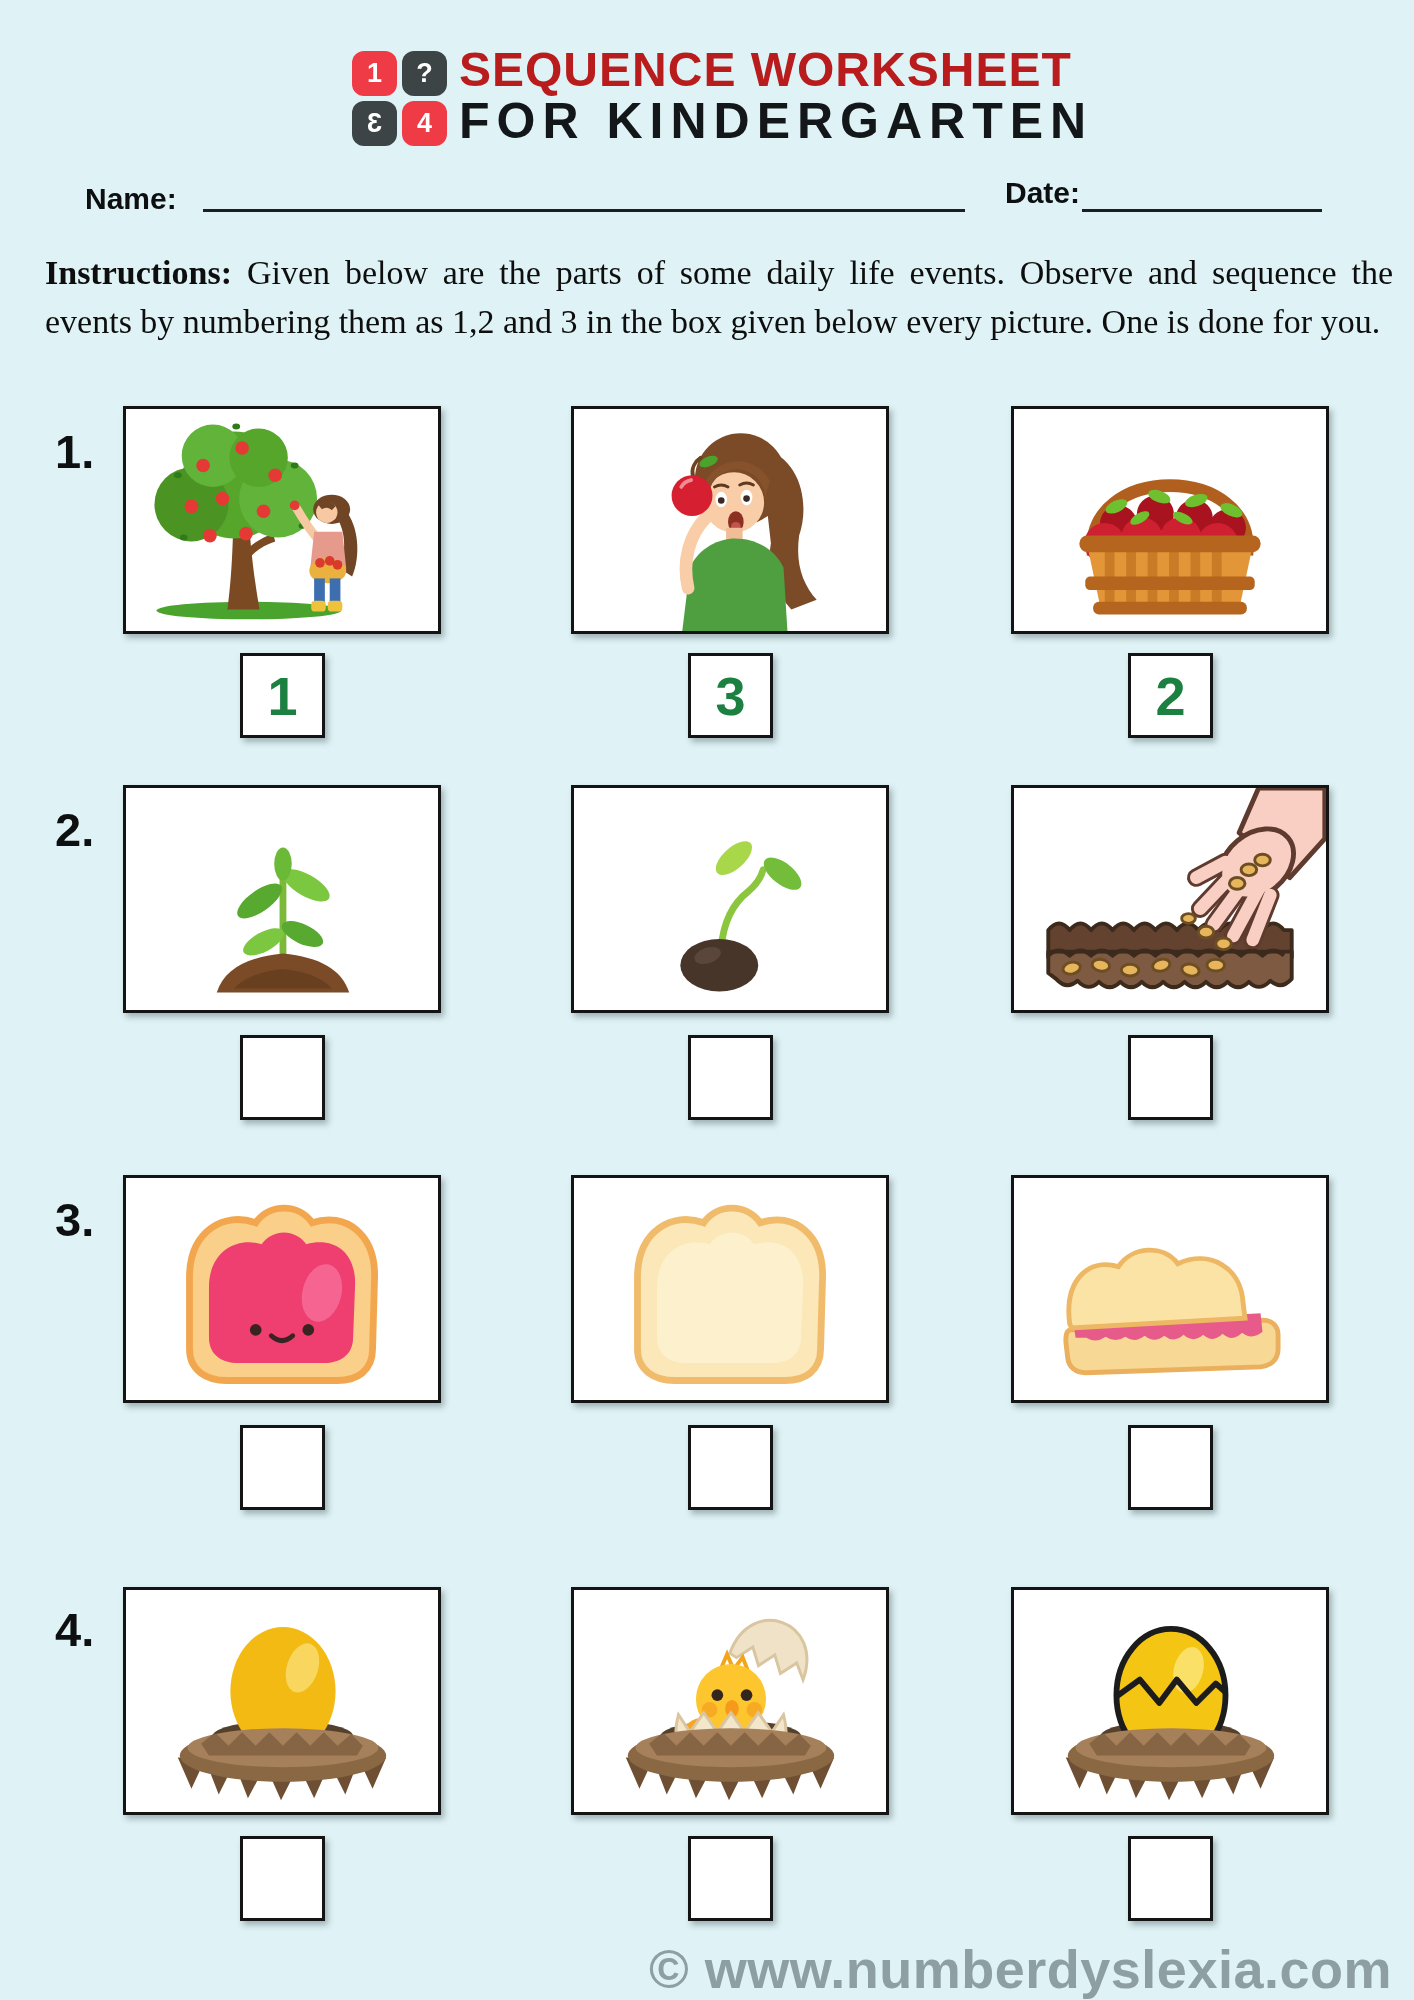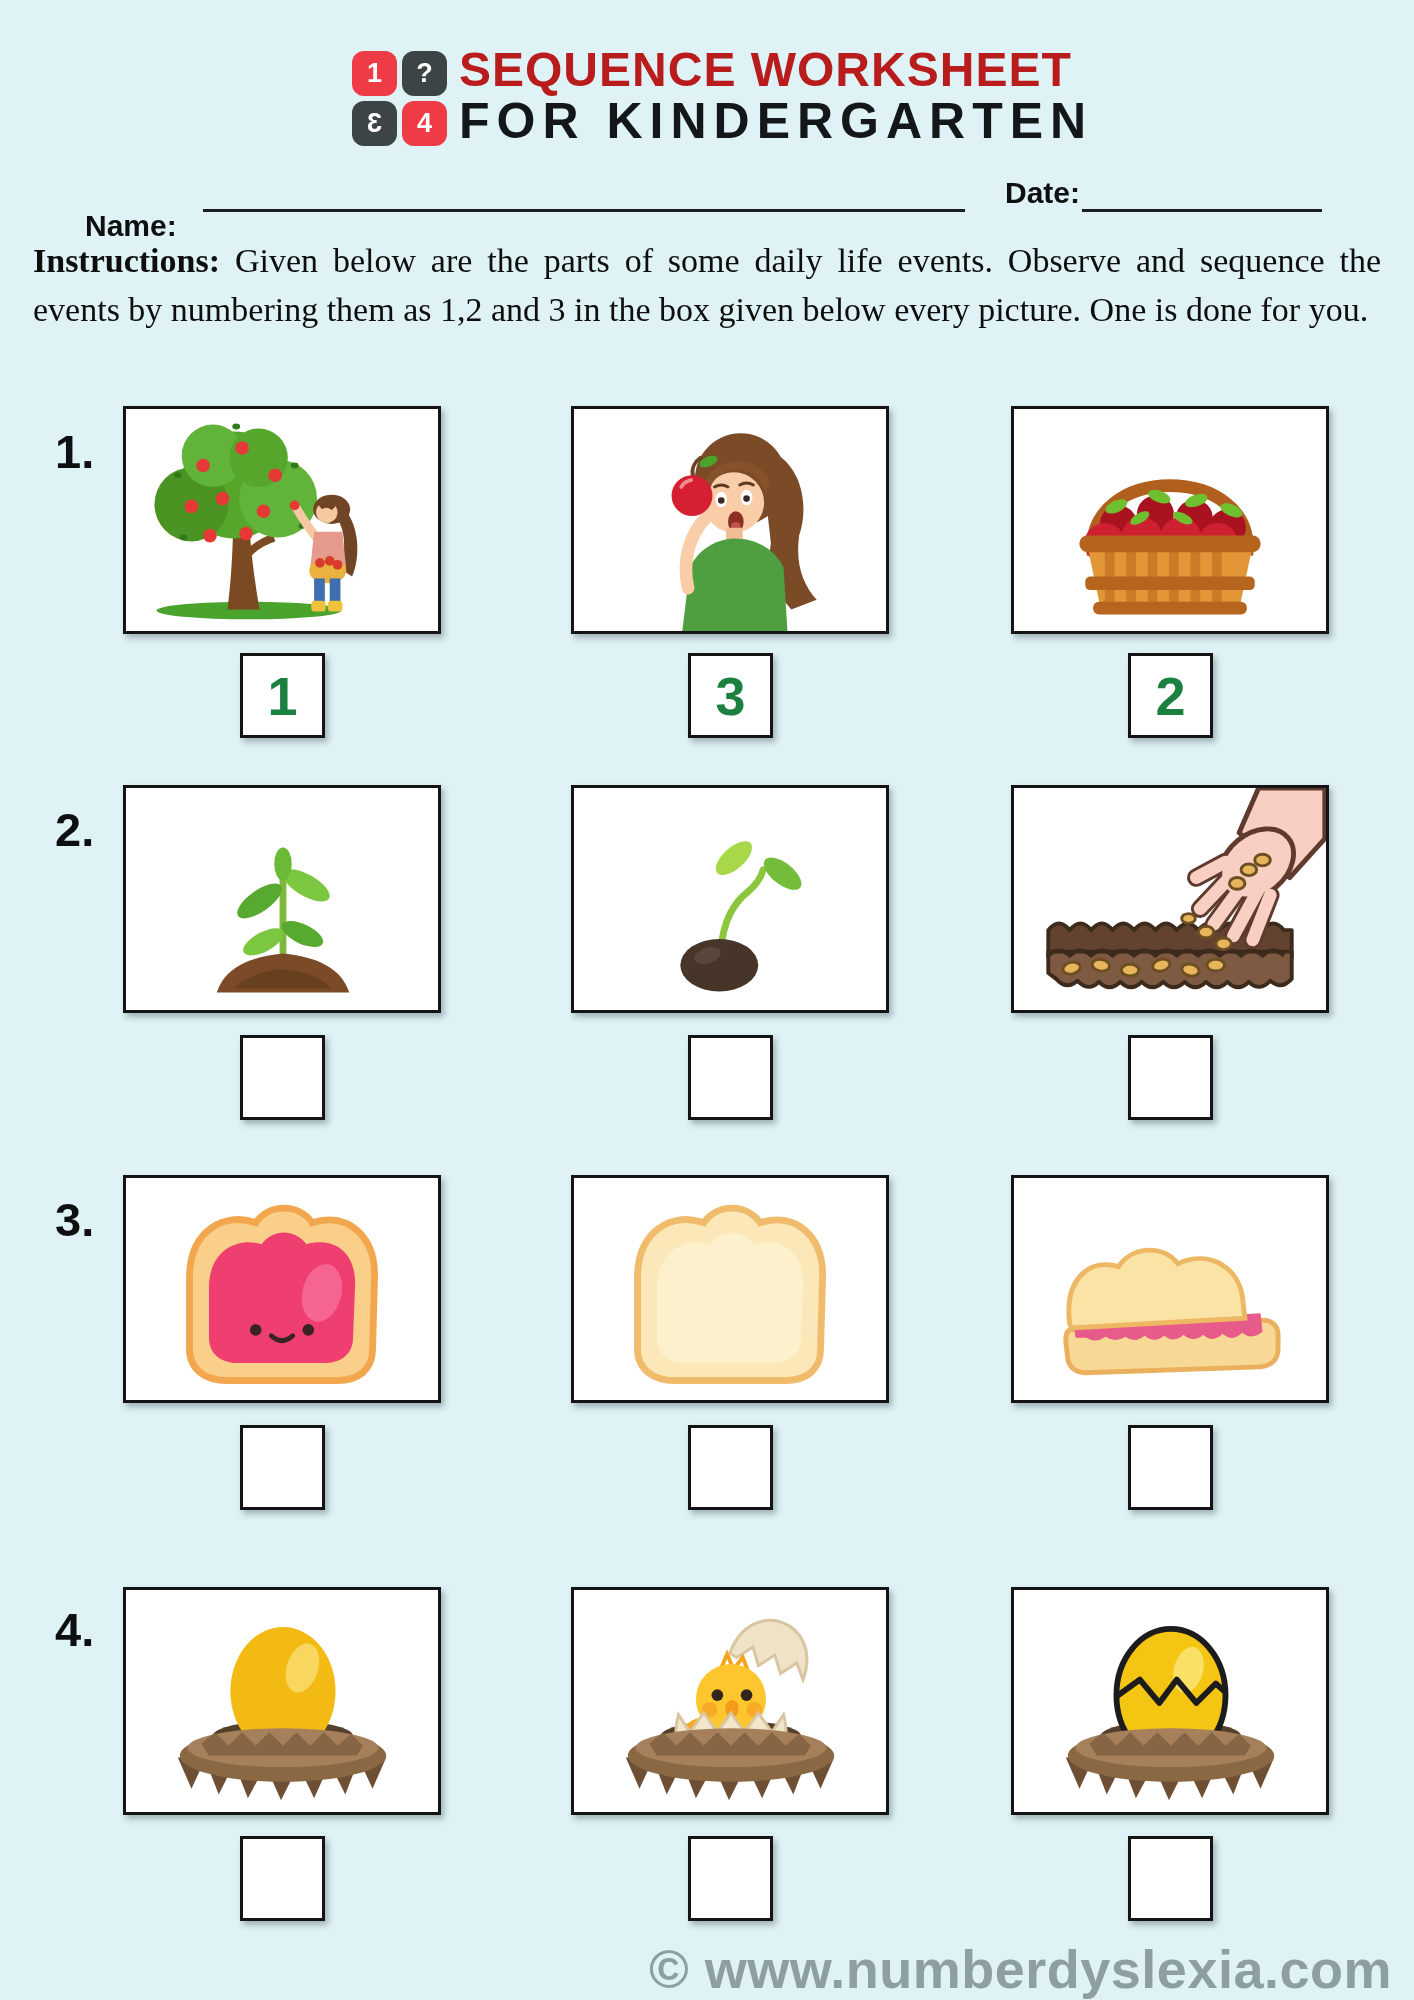--- a/index.html
+++ b/index.html
@@ -15,21 +15,21 @@
   .logo-tile.flip span{display:inline-block;transform:scaleX(-1);}
   .title1{position:absolute;left:459px;top:42px;font-size:48px;font-weight:800;color:#b91c1c;letter-spacing:1px;}
   .title2{position:absolute;left:459px;top:92px;font-size:50px;font-weight:800;color:#13171a;letter-spacing:7px;}
 
   
   .field-label{position:absolute;font-size:30px;font-weight:700;color:#0d0f10;}
   .field-line{position:absolute;border-bottom:3px solid #1c1e1f;height:30px;box-sizing:border-box;}
   .field-line span{font-size:24px;}
 
   
-  .instructions{position:absolute;left:33px;top:236px;width:1348px;margin:0;
+  .instructions{position:absolute;left:33px;top:236px;width:1348px;margin:12px;
                 font-family:"Liberation Serif",serif;font-size:34px;line-height:49px;
                 text-align:justify;color:#0e0e0e;}
   .instructions b{font-weight:700;}
 
   
   .row-label{position:absolute;left:55px;font-size:47px;font-weight:700;color:#0d0f10;}
   .img-box{position:absolute;width:318px;height:228px;background:#ffffff;border:3px solid #141414;
            box-sizing:border-box;box-shadow:3px 4px 6px rgba(40,60,65,.35);}
   .img-box svg{display:block;width:100%;height:100%;}
   .ans-box{position:absolute;width:85px;height:85px;background:#ffffff;border:3px solid #141414;
@@ -55,21 +55,21 @@
     <div class="logo-tile dark flip">
         <span>3</span>
       </div>
     <div class="logo-tile red">
         <span>4</span>
       </div>
   </div>
   <div class="title1">SEQUENCE WORKSHEET</div>
   <div class="title2">FOR KINDERGARTEN</div>
 
-  <div class="field-label" style="left:85px;top:182px;margin-top:27px;">Name:</div>
+  <div class="field-label" style="left:85px;top:182px;">Name:</div>
   <div class="field-line" style="left:203px;top:182px;width:762px;"><span></span></div>
   <div class="field-label" style="left:1005px;top:176px;">Date:</div>
   <div class="field-line" style="left:1082px;top:182px;width:240px;"><span></span></div>
 
   <p class="instructions"><b>Instructions:</b> <span>Given below are the parts of some daily life events. Observe and sequence the events by numbering them as 1,2 and 3 in the box given below every picture. One is done for you.</span></p>
 
   <div class="row-label" style="top:424px;">1.</div>
 
   <div class="img-box" style="left:123px;top:406px;">
     <svg viewBox="0 0 318 228">

